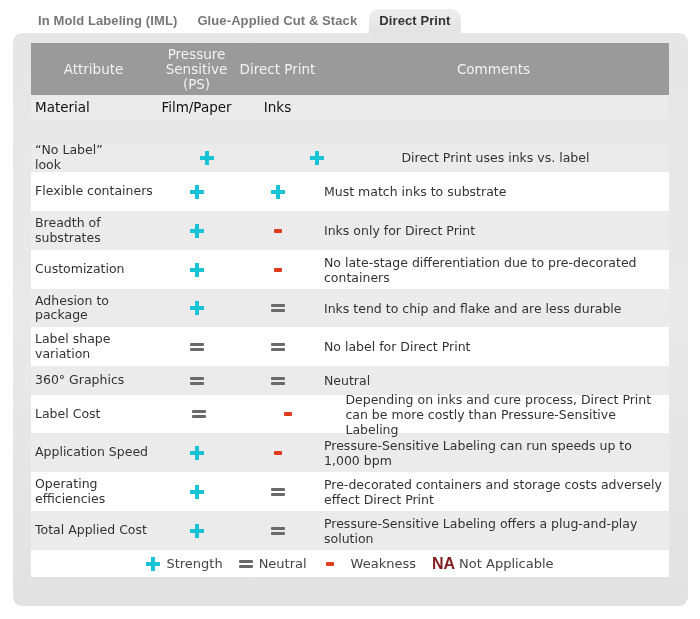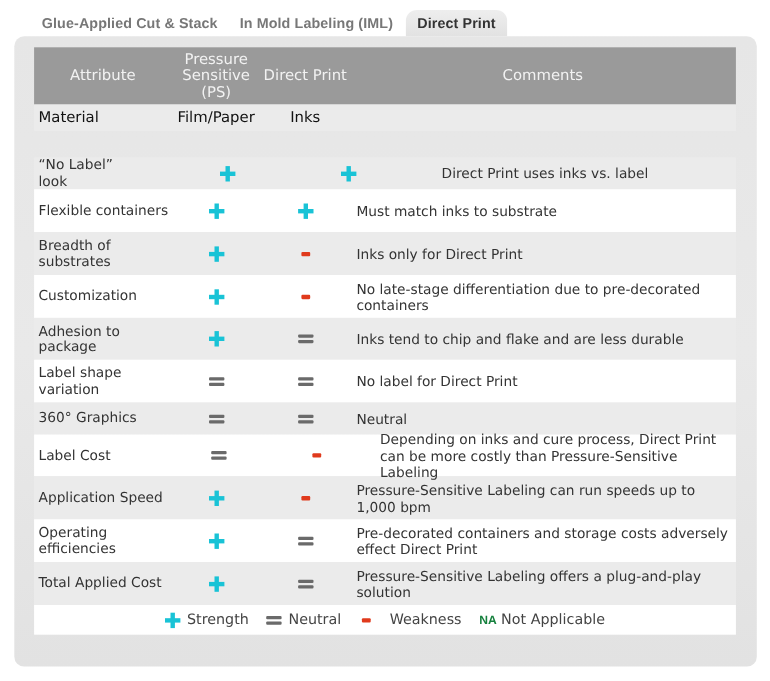--- a/index.html
+++ b/index.html
@@ -50,28 +50,28 @@
   .eq::before { top: 3px; }
   .eq::after { top: 8px; }
   .minus::before { content: ""; position: absolute; left: 3px; top: 5px; width: 8px; height: 4px; background: #e03a1c; border-radius: 1px; }
   .legend {
     height: 27px; background: #ffffff; display: flex; align-items: center; justify-content: center;
     font-size: 13px; color: #444; gap: 0;
   }
   .legend .item { display: flex; align-items: center; margin: 0 8px; }
   .legend .item .ico { margin-right: 6px; }
   .legend .item .minus { margin-right: 14px; }
-  .na { font-weight: bold; font-size: 11px; color: #15803d; margin-right: 4px; font-family: "Liberation Sans", sans-serif; }
+  .na { font-weight: bold; font-size: 16px; color: #7f1d1d; margin-right: 4px; font-family: "Liberation Sans", sans-serif; }
 </style>
 </head>
 <body>
 
 <div class="tabs">
+  <div class="tab">In Mold Labeling (IML)</div>
   <div class="tab">Glue-Applied Cut &amp; Stack</div>
-  <div class="tab">In Mold Labeling (IML)</div>
   <div class="tab active">Direct Print</div>
 </div>
 
 <div class="container">
   <div class="table">
     <div class="hdr">
       <div class="c1">Attribute</div>
       <div class="c2">Pressure Sensitive (PS)</div>
       <div class="c3">Direct Print</div>
       <div class="c4">Comments</div>

